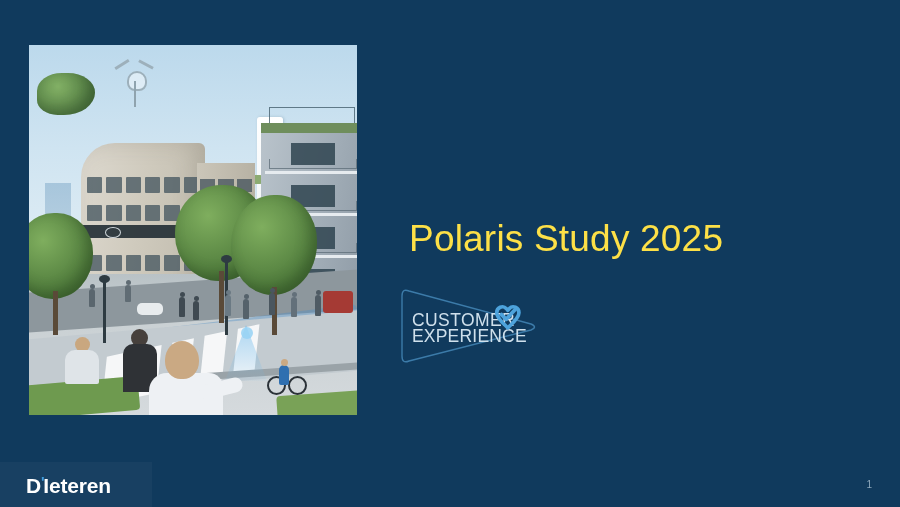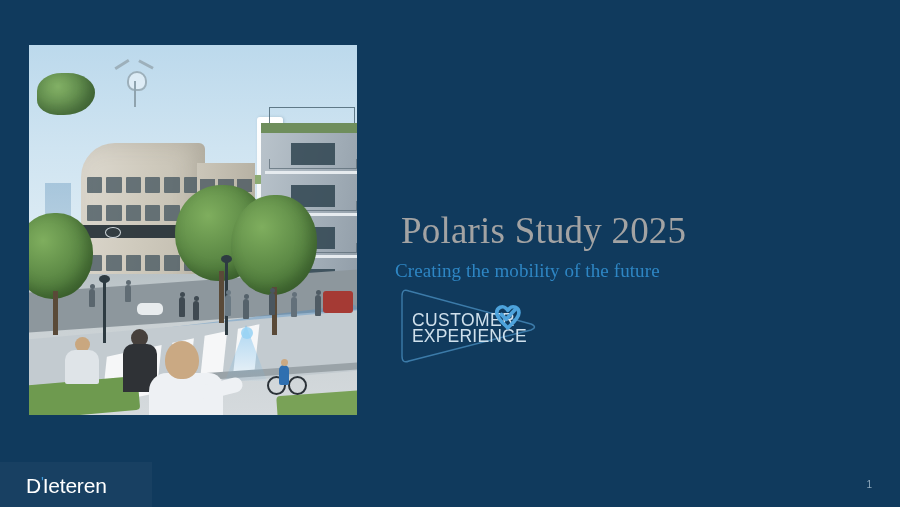--- a/index.html
+++ b/index.html
@@ -416,26 +416,26 @@
     border-radius: 50%; background: #caa983;
   }
 
   
   .title-block {
     position: absolute;
     left: 395px;
     top: 206px;
   }
   .slide-title {
-    margin: 6px;
-    font-family: Liberation Serif, serif;
+    margin: 14px;
+    font-family: Liberation Sans, sans-serif;
     font-size: 37px;
     font-weight: 400;
     line-height: 1.05;
-    color: #a3a3a3;
+    color: #fde047;
     letter-spacing: .2px;
     white-space: nowrap;
   }
   .slide-subtitle {
     margin: 9px 0 0 0;
     font-family: "Liberation Serif", "DejaVu Serif", serif;
     font-size: 19px;
     font-weight: 400;
     color: #2e86c4;
     letter-spacing: .1px;
@@ -460,21 +460,21 @@
     width: 152px;
     height: 45px;
     background: rgba(255,255,255,.035);
   }
   .brand-logo {
     position: absolute;
     left: 26px;
     bottom: 11px;
     font-family: "Liberation Sans", sans-serif;
     font-size: 21px;
-    font-weight: 400;
+    font-weight: 700;
     color: #ffffff;
     letter-spacing: -.2px;
     line-height: 1;
   }
   .brand-logo .apos {
     color: #3f9bdc;
     font-size: 15px;
     vertical-align: top;
     position: relative;
     top: -1px;
@@ -667,21 +667,20 @@
         <div class="body"></div>
         <div class="arm"></div>
         <div class="head"></div>
       </div>
 
     </div>
   </div>
 
   <div class="title-block">
     <h1 class="slide-title">Polaris Study 2025</h1>
-    <p class="slide-subtitle">Creating the mobility of the future</p>
   </div>
 
   <div class="cx-logo">
     <svg viewBox="0 0 152 86" xmlns="http://www.w3.org/2000/svg">
 
       <path d="M10 14 Q10 6 17 9 L139 42 Q146 45 139 48 L17 79 Q10 82 10 74 Z" fill="none" stroke="#3c7ba9" stroke-width="1.4" stroke-linejoin="round"></path>
 
       <text x="20" y="44" font-family="'Liberation Sans', sans-serif" font-size="17.5" font-weight="400" letter-spacing="0.4" fill="#cfe0ec">CUSTOMER</text>
       <text x="20" y="60" font-family="'Liberation Sans', sans-serif" font-size="17.5" font-weight="400" letter-spacing="0.2" fill="#cfe0ec">EXPERIENCE</text>
 

